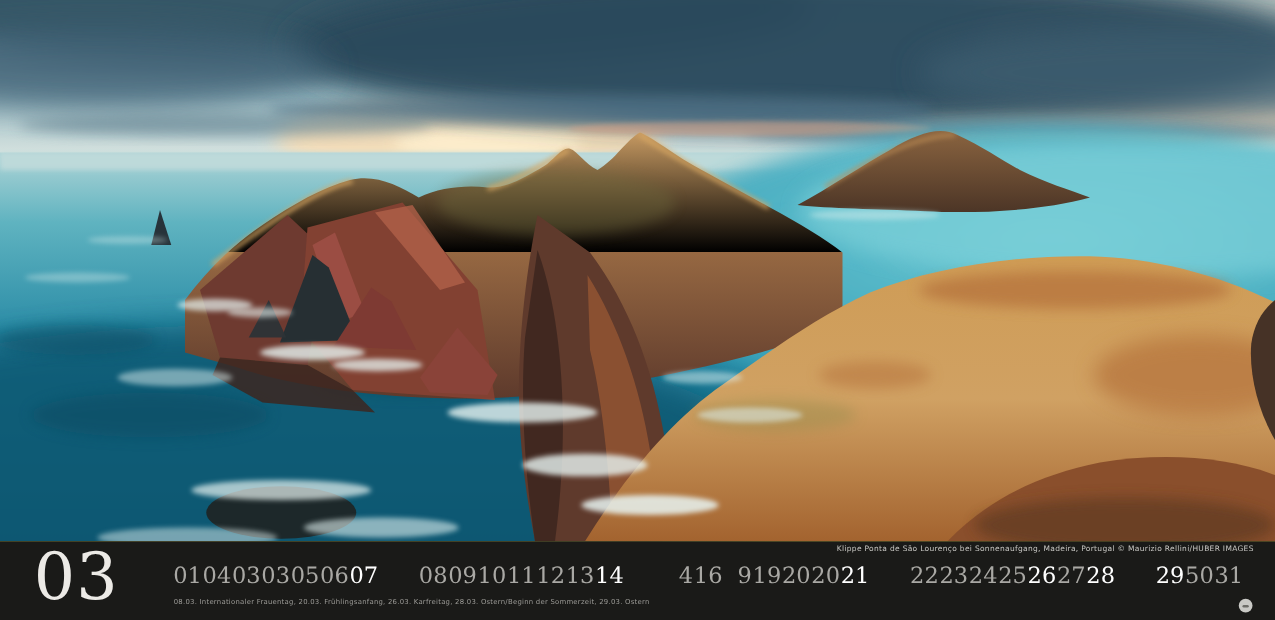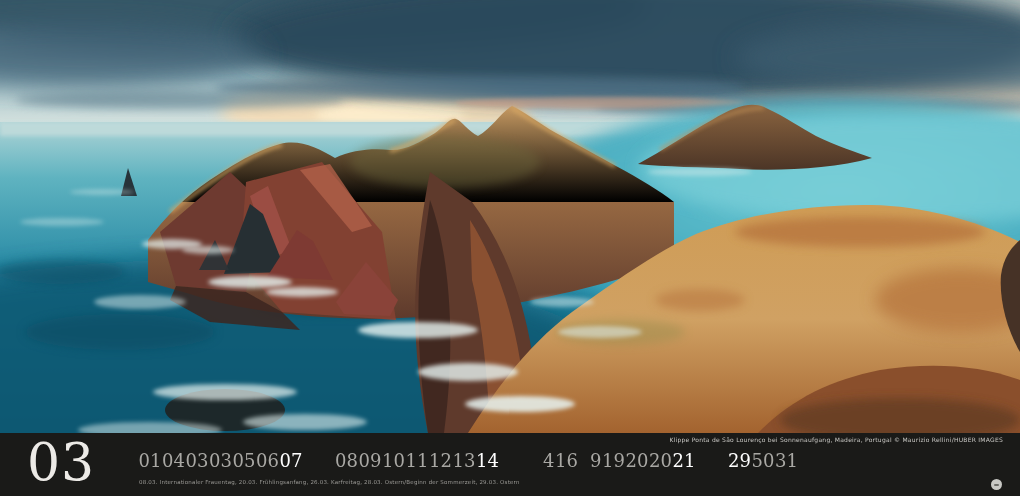--- a/index.html
+++ b/index.html
@@ -184,20 +184,29 @@
         <div class="day-group">
           <span class="day">4</span>
           <span class="day">16</span>
           <span class="day">9</span>
           <span class="day">19</span>
           <span class="day">20</span>
           <span class="day">20</span>
           <span class="day bold">21</span>
         </div>
         <div class="day-group">
+          <span class="day">22</span>
+          <span class="day">23</span>
+          <span class="day">24</span>
+          <span class="day">25</span>
+          <span class="day bold">26</span>
+          <span class="day">27</span>
+          <span class="day bold">28</span>
+        </div>
+        <div class="day-group">
           <span class="day bold">29</span>
           <span class="day">50</span>
           <span class="day">31</span>
         </div>
       </div>
     <div class="footnote">08.03. Internationaler Frauentag, 20.03. Frühlingsanfang, 26.03. Karfreitag, 28.03. Ostern/Beginn der Sommerzeit, 29.03. Ostern</div>
     <div class="logo">
         <span class="logo-dash"></span>
       </div>
   </div>

